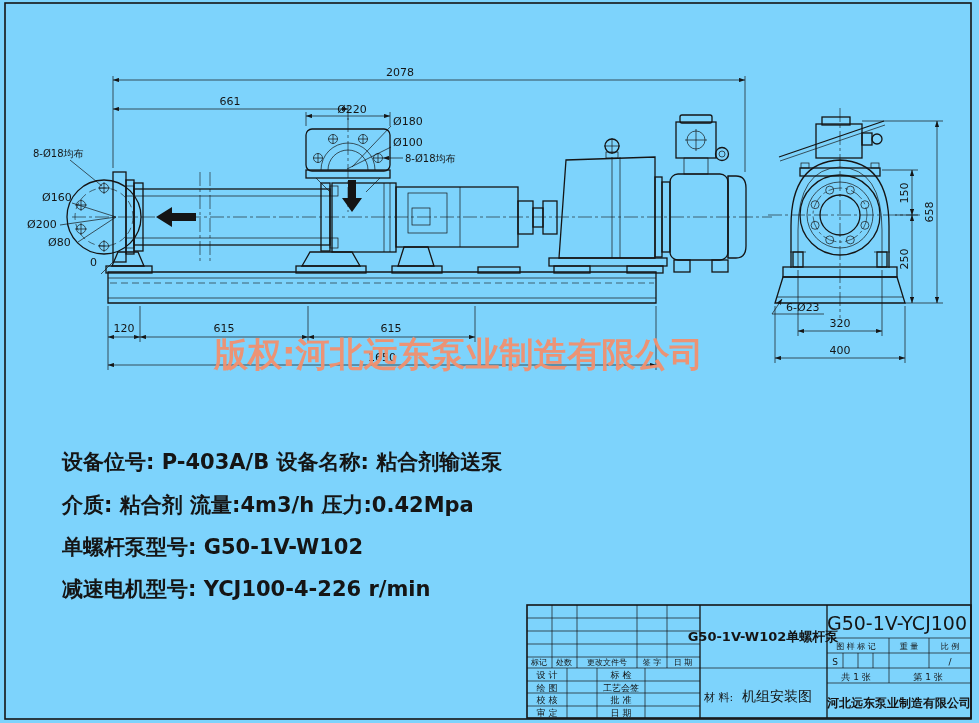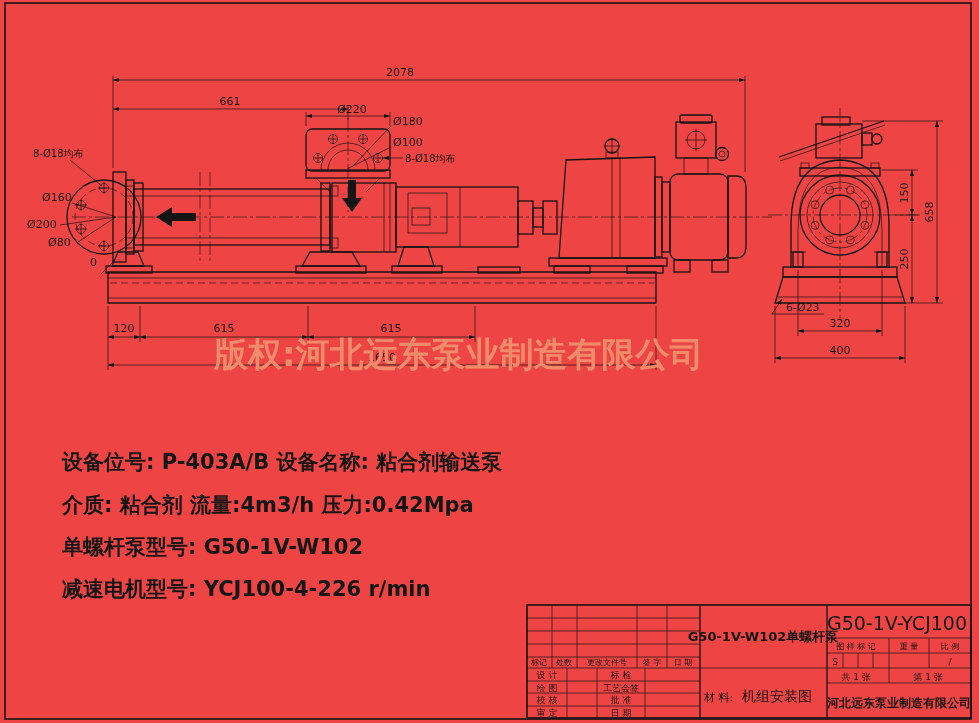--- a/index.html
+++ b/index.html
@@ -1,16 +1,16 @@
 <!DOCTYPE html>
 <html><head>
 <meta charset="utf-8">
 <style>
   html,body { margin:0; padding:0; background:#ffffff; }
-  .sheet { width:979px; height:723px; position:relative; background:#ef4444; overflow:hidden; }
+  .sheet { width:979px; height:723px; position:relative; background:#7dd3fc; overflow:hidden; }
   svg { display:block; }
   
   .ol  { fill:none; stroke:#151515; stroke-width:1.3; }
   .ol2 { fill:none; stroke:#151515; stroke-width:1.6; }
   .tl  { fill:none; stroke:#151515; stroke-width:0.7; }
   .dl  { fill:none; stroke:#151515; stroke-width:0.7; }
   .cl  { fill:none; stroke:#151515; stroke-width:0.6; stroke-dasharray:14 3 3 3; }
   .dsh { fill:none; stroke:#151515; stroke-width:0.6; stroke-dasharray:7 4; }
   .blk { fill:#151515; stroke:none; }
   

